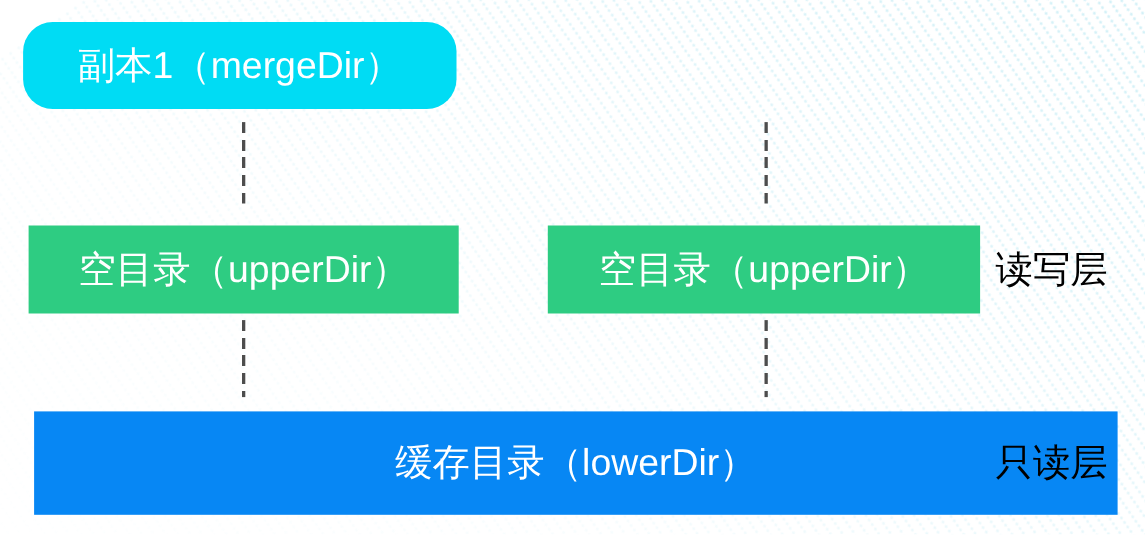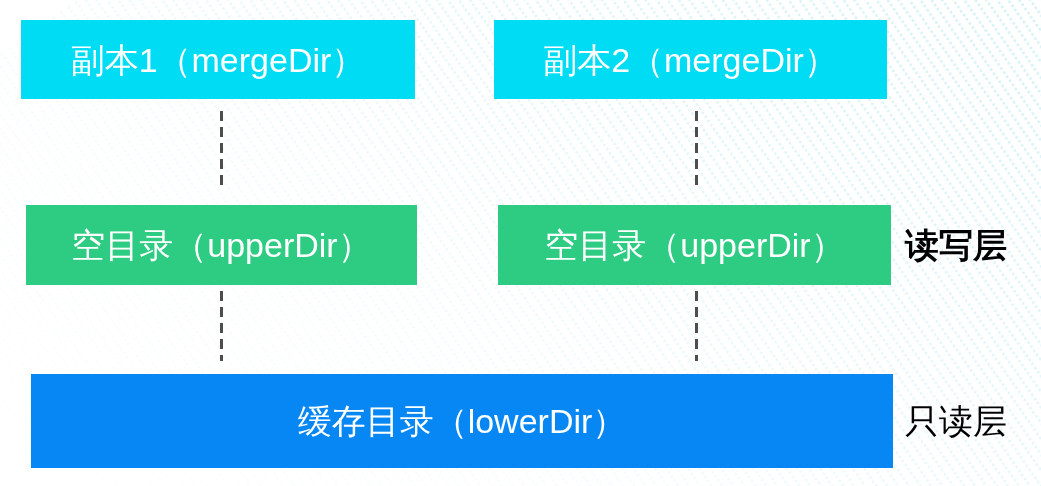--- a/index.html
+++ b/index.html
@@ -32,25 +32,25 @@
     position: absolute;
     display: flex;
     align-items: center;
     justify-content: center;
     color: #ffffff;
     font-size: 34px;
     line-height: 1;
     white-space: nowrap;
     z-index: 2;
   }
-  .box-replica-1 { left: 21px;  top: 20px;  width: 394px; height: 79px; }
+  .box-replica-1 { left: 21px;  top: 20px;  width: 394px; height: 79px; border-radius: 27px; }
   .box-replica-2 { left: 494px; top: 20px;  width: 393px; height: 79px; }
   .box-upper-1   { left: 26px;  top: 205px; width: 391px; height: 80px; }
   .box-upper-2   { left: 498px; top: 205px; width: 393px; height: 80px; }
-  .box-lower     { left: 31px;  top: 374px; width: 862px; height: 94px; }
+  .box-lower     { left: 31px;  top: 374px; width: 985px; height: 94px; }
   .connector {
     position: absolute;
     width: 3px;
     background-image: repeating-linear-gradient(180deg,
       #4d4d4d 0px, #4d4d4d 10px,
       transparent 10px, transparent 16px);
     z-index: 1;
   }
   .conn-l1 { left: 220px; top: 111px; height: 74px; }
   .conn-r1 { left: 695px; top: 111px; height: 74px; }
@@ -71,30 +71,29 @@
 </style>
 </head>
 <body>
 
 <div class="stage">
 
   <div class="texture"></div>
 
   <div class="box box-replica-1" style="background-color: rgb(0, 220, 244); color: rgb(255, 255, 255);">副本1（mergeDir）</div>
 
-  <div class="box box-replica-2" style="background-color: rgb(0, 220, 244); color: rgb(255, 255, 255);">副本2（mergeDir）</div>
 
   <div class="connector conn-l1"></div>
   <div class="connector conn-r1"></div>
 
   <div class="box box-upper-1" style="background-color: rgb(46, 204, 130); color: rgb(255, 255, 255);">空目录（upperDir）</div>
 
   <div class="box box-upper-2" style="background-color: rgb(46, 204, 130); color: rgb(255, 255, 255);">空目录（upperDir）</div>
 
-  <div class="side-label side-label-rw" style="color: rgb(0, 0, 0); font-weight: bold;">读写层</div>
+  <div class="side-label side-label-rw" style="color: rgb(0, 0, 0);">读写层</div>
 
   <div class="connector conn-l2"></div>
   <div class="connector conn-r2"></div>
 
   <div class="box box-lower" style="background-color: rgb(7, 135, 244); color: rgb(255, 255, 255);">缓存目录（lowerDir）</div>
 
   <div class="side-label side-label-ro" style="color: rgb(0, 0, 0); text-align: center;">只读层</div>
 
 </div>
 

